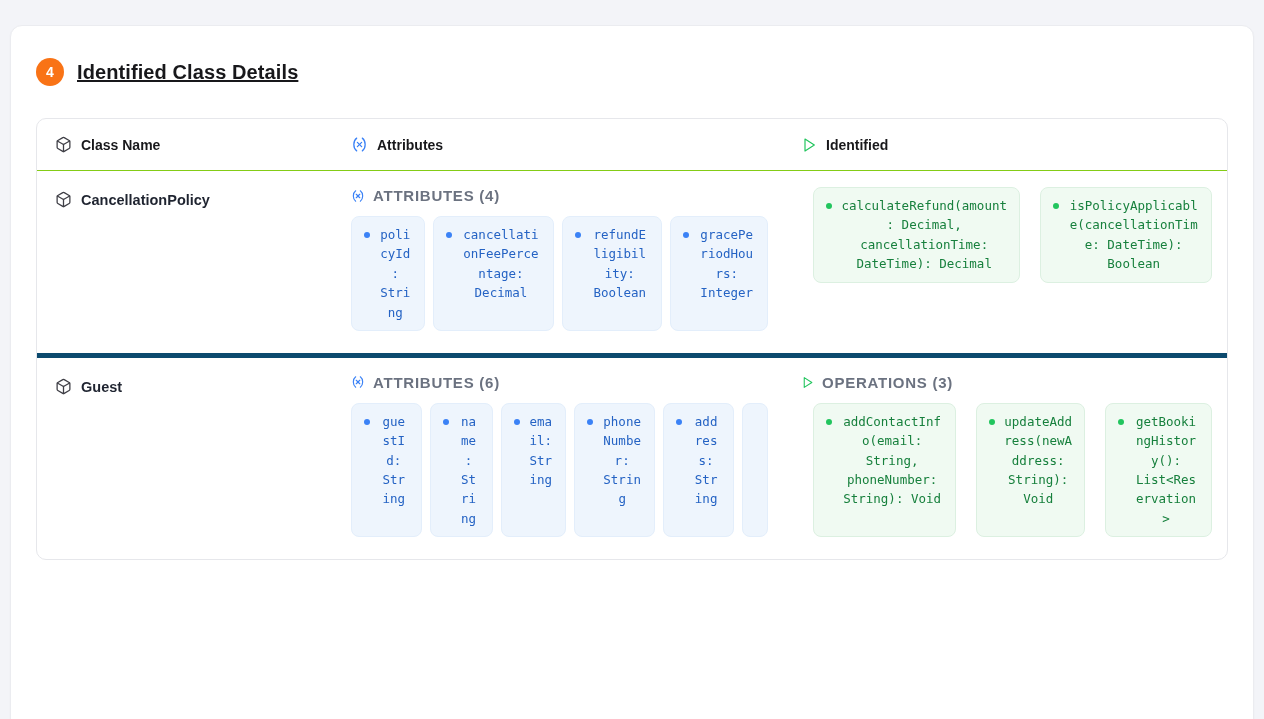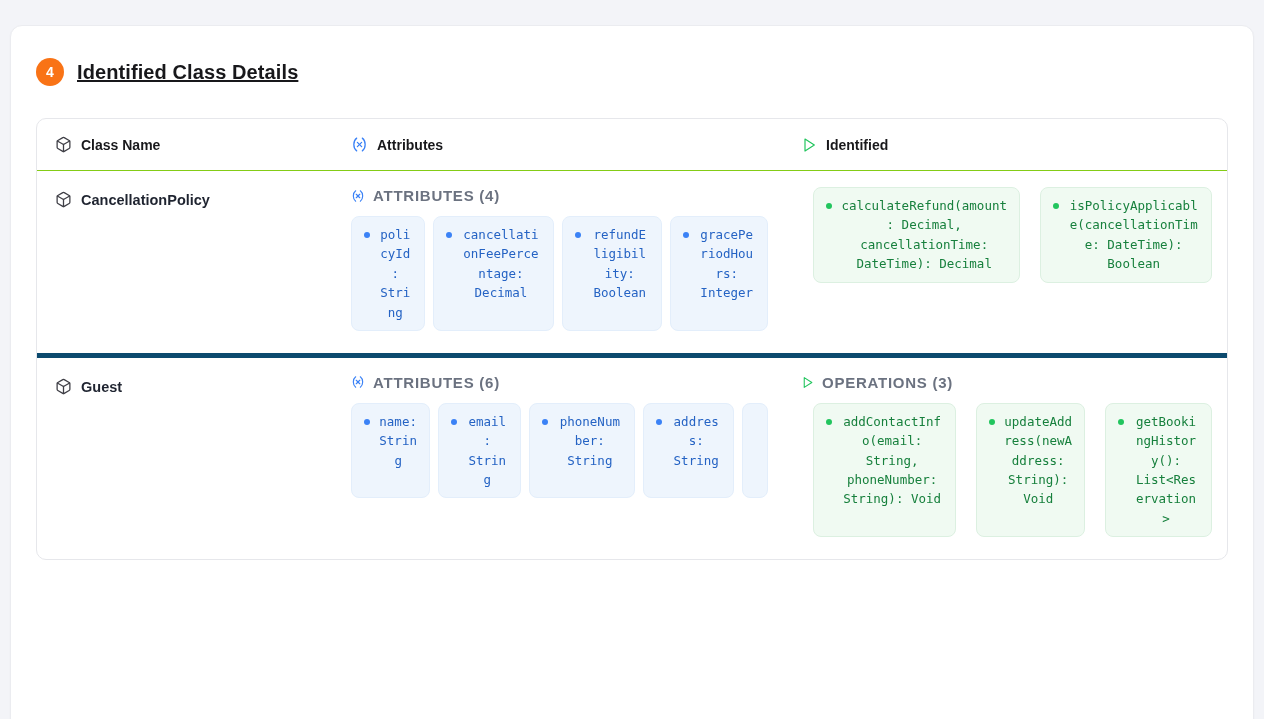--- a/index.html
+++ b/index.html
@@ -203,20 +203,24 @@
                   <path d="M16 3s4 3 4 9-4 9-4 9"></path>
                   <line x1="15" y1="9" x2="9" y2="15"></line>
                   <line x1="9" y1="9" x2="15" y2="15"></line>
                 </svg>
         </span>
         <span>ATTRIBUTES (6)</span>
       </div>
       <div class="pill-list">
               <div class="pill pill-attr">
                 <span class="dot"></span>
+                <span class="pill-text">guestId: String</span>
+              </div>
+              <div class="pill pill-attr">
+                <span class="dot"></span>
                 <span class="pill-text">name: String</span>
               </div>
               <div class="pill pill-attr">
                 <span class="dot"></span>
                 <span class="pill-text">email: String</span>
               </div>
               <div class="pill pill-attr">
                 <span class="dot"></span>
                 <span class="pill-text">phoneNumber: String</span>
               </div>

